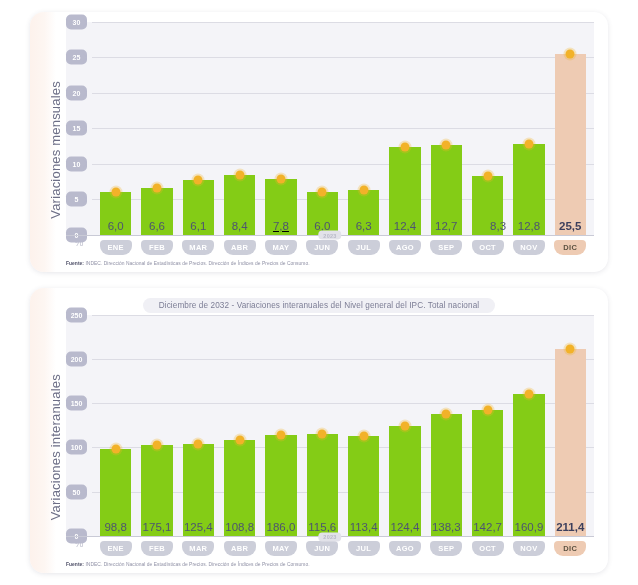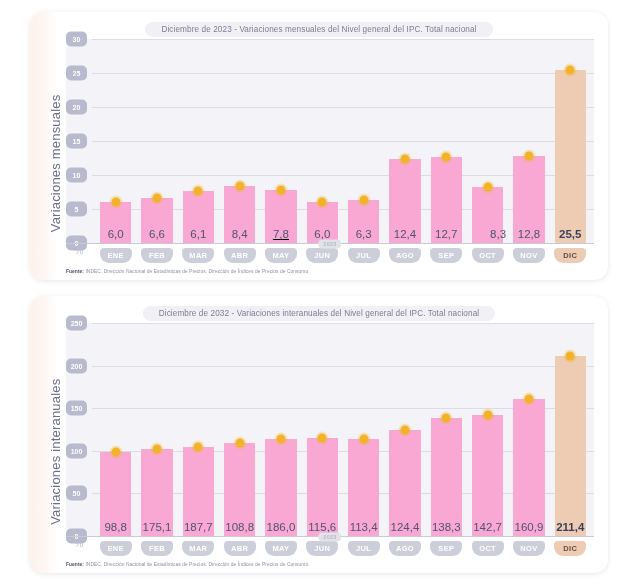--- a/index.html
+++ b/index.html
@@ -68,21 +68,21 @@
   .grid-area { position:relative; flex:1 1 auto; }
   .gridline { position:absolute; left:0; right:0; height:1px; background:#dcdce4; }
 
   .bars {
     position:absolute; left:0; right:0; bottom:0; top:0;
     display:flex; align-items:flex-end; justify-content:space-between;
     padding: 0 3px;
   }
   .barcol { position:relative; flex:1 1 0; display:flex; flex-direction:column; align-items:center; height:100%; justify-content:flex-end;}
   .bar {
-    width: 76%; background:#f9a8d4; position:relative;
+    width: 76%; background:#84cc16; position:relative;
     display:flex; align-items:flex-end; justify-content:center;
   }
   .bar.highlight { background:#eecbb3; }
   .bar-value {
     font-size: 11.5px; color:#4d5570; font-weight:400;
     padding-bottom: 3px; white-space:nowrap;
   }
   .bar.highlight .bar-value { color:#3c3f5c; font-weight:700; }
   .dot {
     position:absolute; left:50%; transform:translate(-50%,-50%);
@@ -114,23 +114,20 @@
     font-size: 4.9px; color:#8f90a5; padding: 6px 0 0 22px; letter-spacing:.05px;
   }
   .footer b { color:#4f5068; }
 </style>
 </head>
 <body>
 
 <div class="page">
 
   <div class="card">
-    <div class="card-title-row">
-      <div class="card-title">Diciembre de 2023 - Variaciones mensuales del Nivel general del IPC. Total nacional</div>
-    </div>
     <div class="chart-body">
       <div class="yaxis-title">Variaciones mensuales</div>
       <div class="plot-wrap">
         <div class="plot">
           <div class="ticks" id="ticks0">
               <div class="tick" style="top: 100%;">0</div>
               <div class="tick" style="top: 83.3333%;">5</div>
               <div class="tick" style="top: 66.6667%;">10</div>
               <div class="tick" style="top: 50%;">15</div>
               <div class="tick" style="top: 33.3333%;">20</div>
@@ -308,21 +305,21 @@
                   </div>
                 </div>
                 <div class="barcol">
                   <div class="bar" style="height: 41%;">
                     <div class="bar-value">175,1</div>
                     <div class="dot" style="top: 0px;"></div>
                   </div>
                 </div>
                 <div class="barcol">
                   <div class="bar" style="height: 41.72%;">
-                    <div class="bar-value">187,7</div>
+                    <div class="bar-value">125,4</div>
                     <div class="dot" style="top: 0px;"></div>
                   </div>
                 </div>
                 <div class="barcol">
                   <div class="bar" style="height: 43.52%;">
                     <div class="bar-value">108,8</div>
                     <div class="dot" style="top: 0px;"></div>
                   </div>
                 </div>
                 <div class="barcol">

